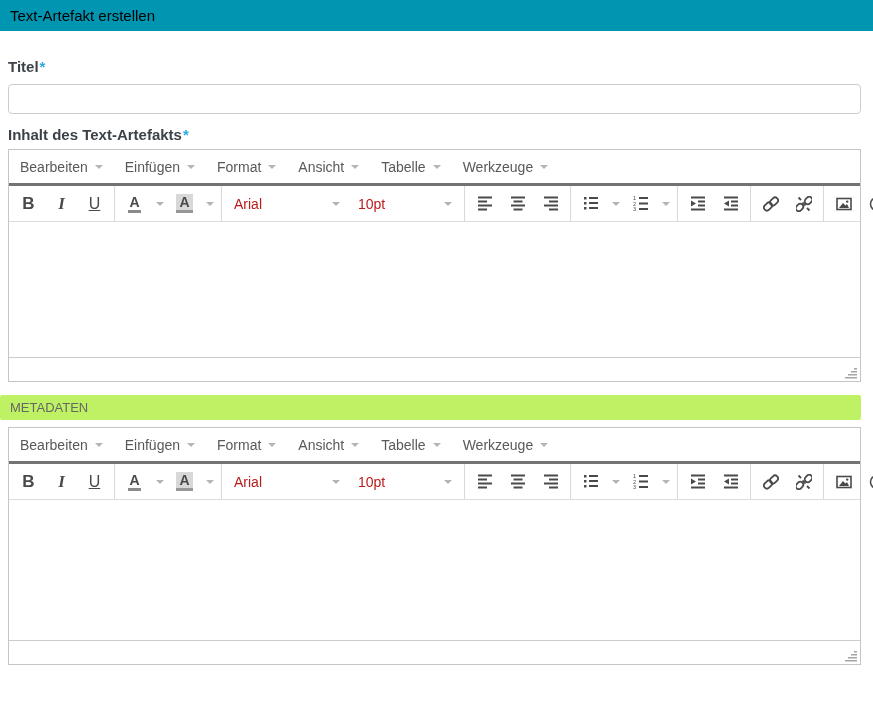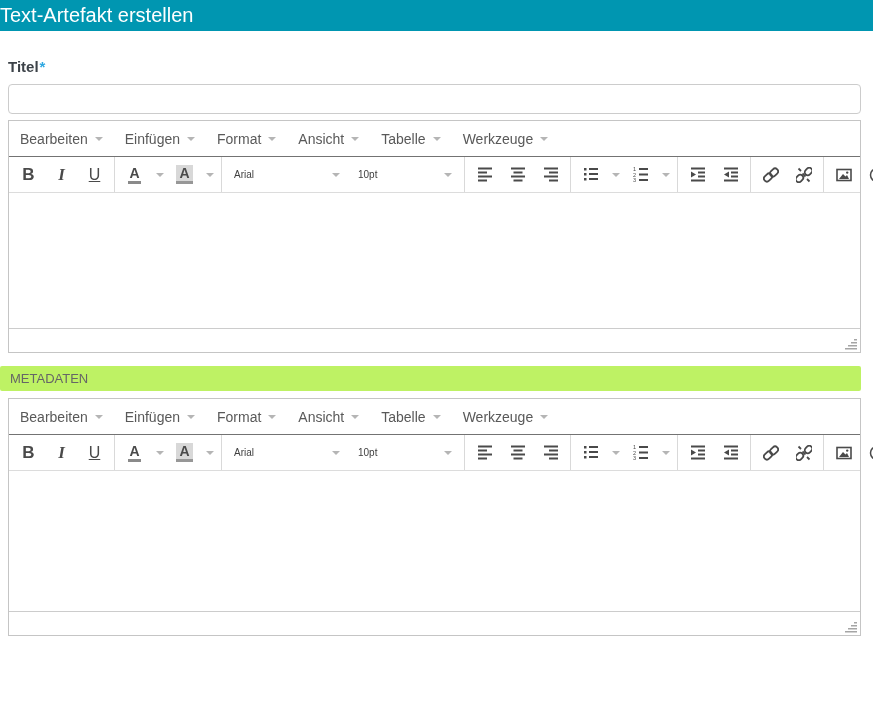--- a/index.html
+++ b/index.html
@@ -1,19 +1,19 @@
 <!DOCTYPE html>
 <html><head>
 <meta charset="utf-8">
 <style>
   * { box-sizing: border-box; margin: 0; padding: 0; }
   html, body { width: 873px; height: 708px; background: #fff; font-family: "Liberation Sans", sans-serif; }
   .panel-header {
-    height: 31px; background: #0096b1; color: #ffffff;
-    font-size: 20px; line-height: 31px; padding-left: 0;
+    height: 31px; background: #0096b1; color: #000000;
+    font-size: 15px; line-height: 31px; padding-left: 10px;
   }
   .content { padding: 0 12px 0 8px; }
 
   .field-label {
     margin-top: 27px; font-size: 15px; font-weight: bold; color: #3c4248;
   }
   .field-label .req { color: #2fa8e1; font-weight: bold; margin-left: 1px; }
   .field-label.tight { margin-top: 12px; }
 
   .text-input {
@@ -21,21 +21,21 @@
     border: 1px solid #ccc; border-radius: 4px;
     font-size: 14px; color: #333; padding: 0 8px; outline: none; display: block;
   }
 
   
   .editor { margin-top: 6px; border: 1px solid #c5c5c5; background: #fff; }
   .editor.second { margin-top: 7px; }
 
   .menubar {
     height: 36px; display: flex; align-items: stretch;
-    border-bottom: 1px solid #737373; padding-left: 2px;
+    border-bottom: 3px solid #737373; padding-left: 2px;
   }
   .menu-item {
     display: flex; align-items: center; gap: 7px;
     padding: 0 13px 0 9px; color: #595959; font-size: 14px; cursor: default;
   }
   .caret {
     width: 0; height: 0; border-left: 4px solid transparent;
     border-right: 4px solid transparent; border-top: 4px solid #b5b5b5;
     display: inline-block;
   }
@@ -54,21 +54,21 @@
     border-radius: 2px; color: #4a4a4a; cursor: default;
   }
   .tb-caret-btn { width: 17px; height: 27px; display: flex; align-items: center; justify-content: center; }
   .glyph-b { font-weight: bold; font-size: 17px; }
   .glyph-i { font-family: "Liberation Serif", serif; font-style: italic; font-weight: bold; font-size: 17px; }
   .glyph-u { font-size: 16px; text-decoration: underline; }
   .glyph-forecolor { font-weight: bold; font-size: 14px; line-height: 1; border-bottom: 3px solid #8a8a8a; padding: 0 1px 1px; }
   .glyph-backcolor { font-weight: bold; font-size: 14px; line-height: 1; background: #d8d8d8; border-bottom: 3px solid #979797; padding: 1px 3px 1px; }
   .tb-select {
     height: 27px; display: flex; align-items: center; justify-content: space-between;
-    padding: 0 9px; color: #404040; font-size: 10px; cursor: default; gap: 32px;
+    padding: 0 9px; color: #b91c1c; font-size: 14px; cursor: default; gap: 32px;
   }
   .tb-select.font { width: 124px; }
   .tb-select.size { width: 112px; }
   .tb-btn svg { display: block; }
 
   .edit-area { height: 135px; background: #fff; }
   .editor.second .edit-area { height: 140px; }
   .statusbar {
     height: 24px; border-top: 1px solid #ccc;
     display: flex; align-items: flex-end; justify-content: flex-end;
@@ -169,20 +169,23 @@
   <span>Text-Artefakt erstellen</span>
 </div>
 
 <div class="content">
 
   <div class="field-label">
     <span>Titel</span><span class="req">*</span>
   </div>
   <input class="text-input" type="text" value="" style="">
 
+  <div class="field-label tight">
+    <span>Inhalt des Text-Artefakts</span><span class="req">*</span>
+  </div>
 
   <div class="editor">
     <div class="menubar">
       <div class="menu-item">
           <span>Bearbeiten</span>
           <span class="caret"></span>
         </div>
       <div class="menu-item">
           <span>Einfügen</span>
           <span class="caret"></span>

